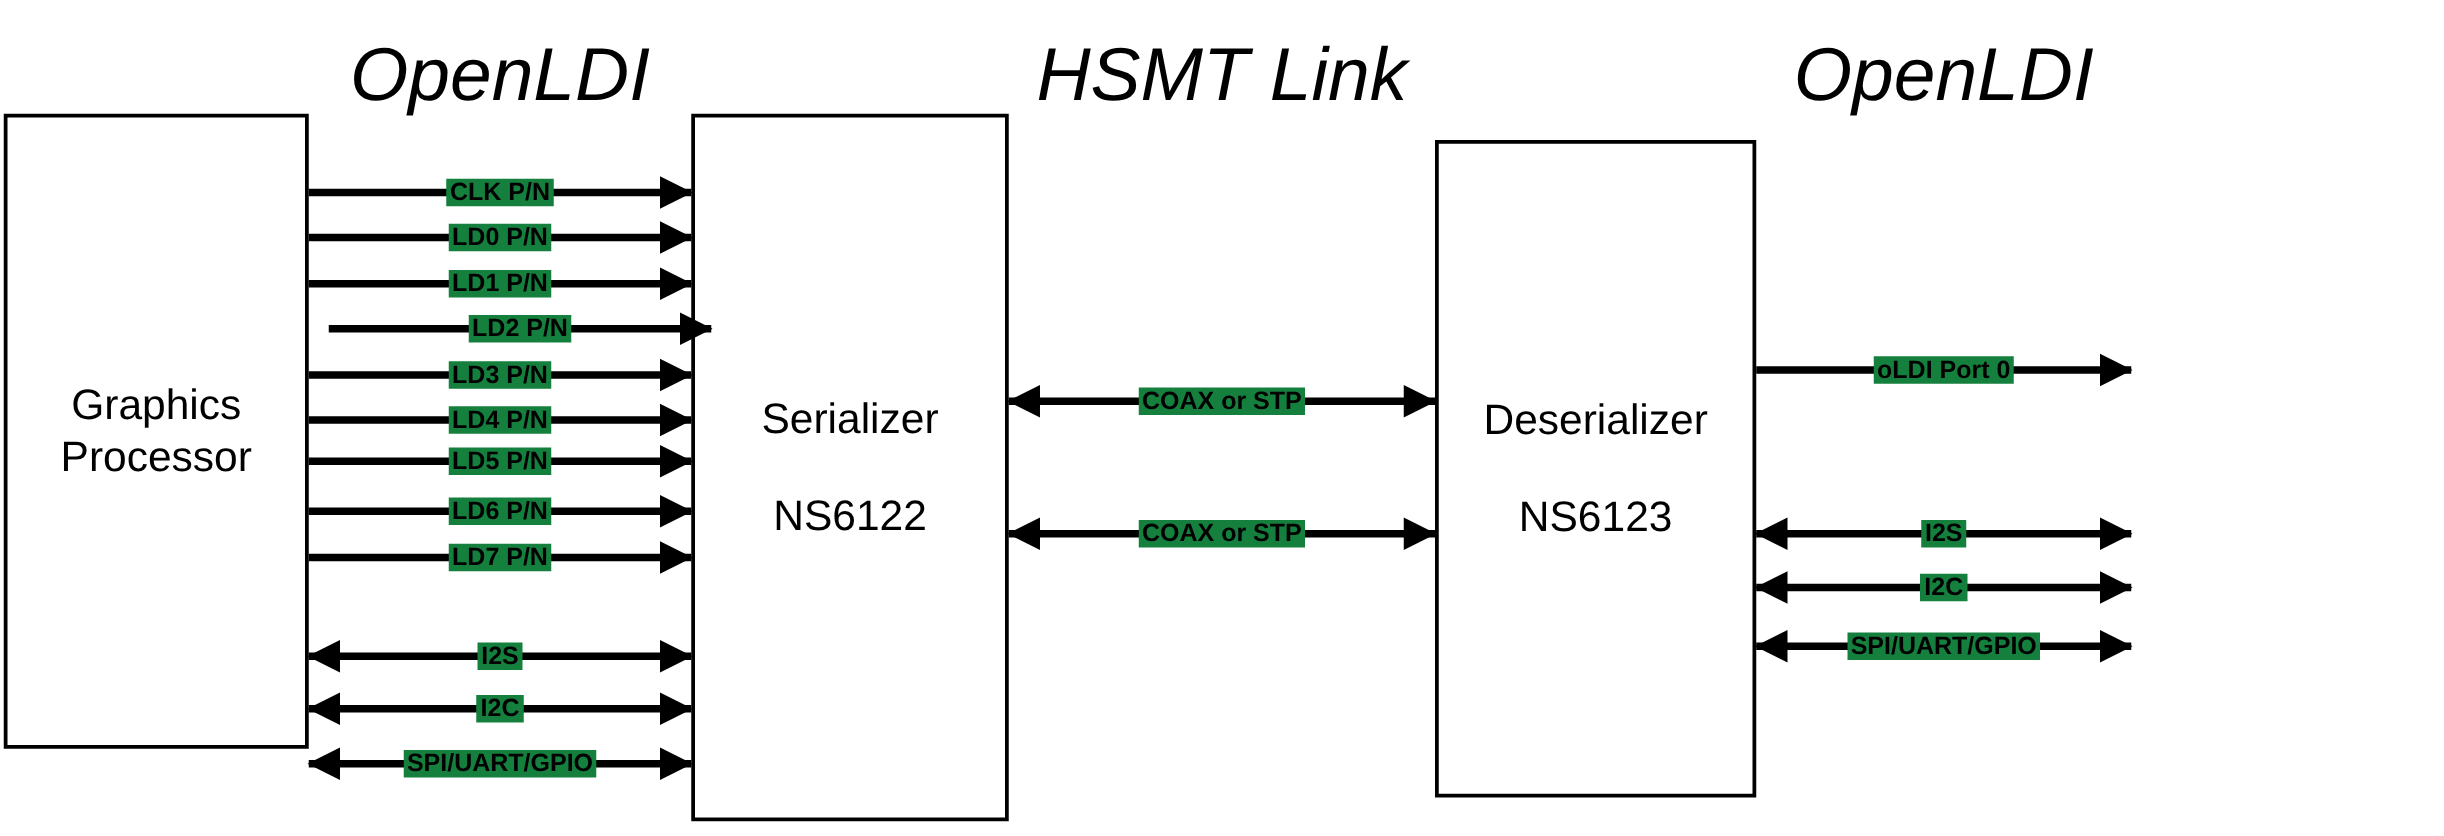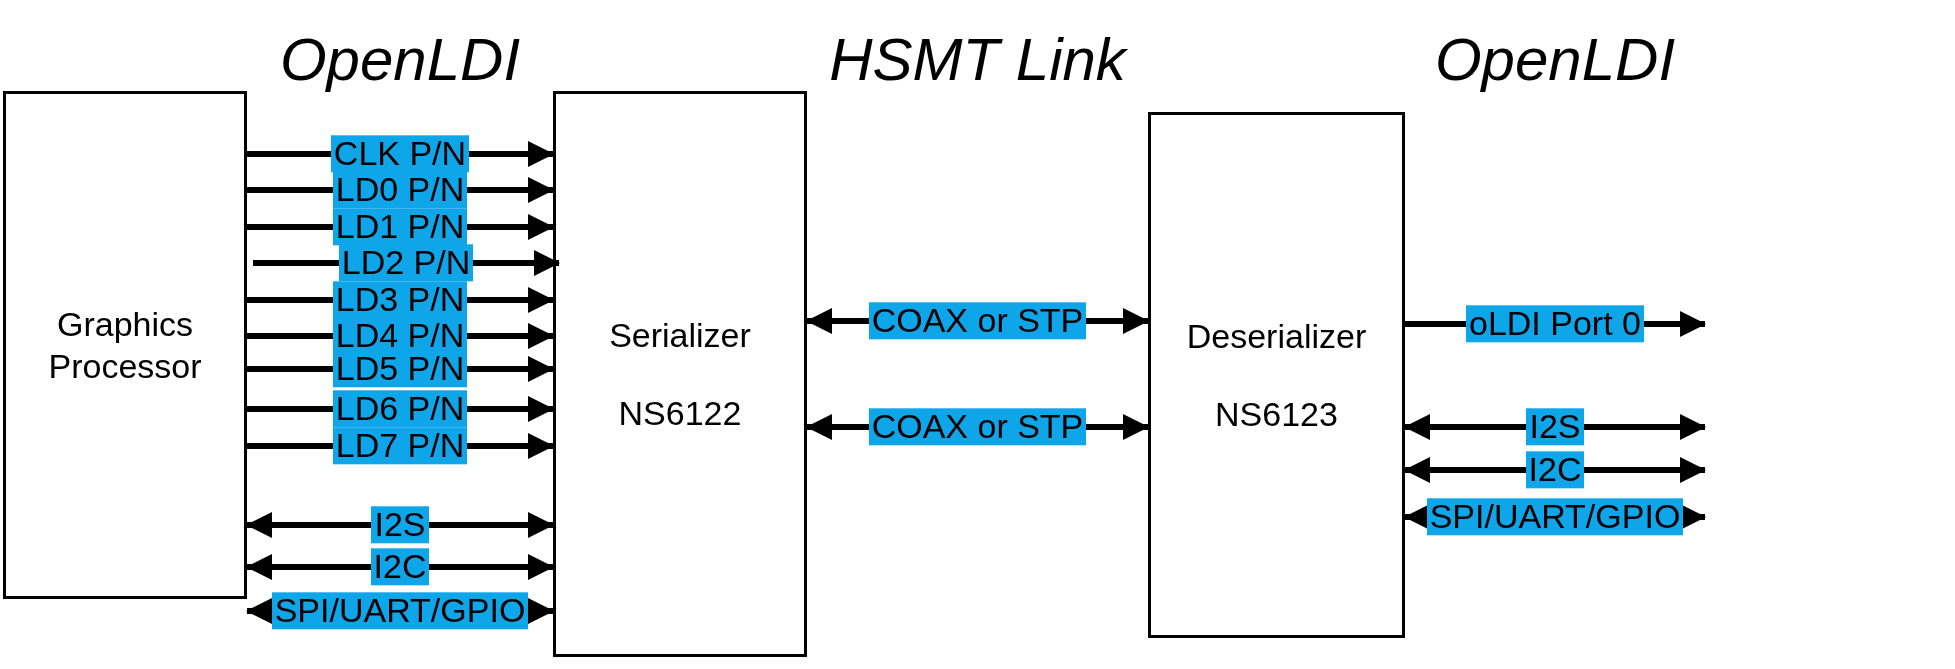--- a/index.html
+++ b/index.html
@@ -61,25 +61,26 @@
   .arrow .head.right{right:-1px;border-left:26px solid #000;}
   .arrow .head.left{left:-1px;border-right:26px solid #000;}
   .arrow .lbl{
     position:absolute;
     left:0;right:0;top:50%;
     transform:translateY(-50%);
     display:flex;
     justify-content:center;
   }
   .arrow .lbl span{
-    background:#0ea5e9;
+    background:#15803d;
     padding:0 3px;
-    font-size:34px;
+    font-size:20px;
     line-height:1.1;
     white-space:nowrap;
+    font-weight:bold;
   }
 </style>
 </head>
 <body>
 
 <div class="canvas">
 
   <div class="hdr" style="left:247px;width:306px;">OpenLDI</div>
   <div class="hdr" style="left:807px;width:341px;">HSMT Link</div>
   <div class="hdr" style="left:1405px;width:300px;">OpenLDI</div>
@@ -114,21 +115,21 @@
         <span>LD0 P/N</span>
       </span>
   </div>
   <div class="arrow" style="left:247px;top:214px;width:306px;">
     <span class="line"></span>
     <span class="head right"></span>
     <span class="lbl">
         <span>LD1 P/N</span>
       </span>
   </div>
-  <div class="arrow" style="left:253px;top:250px;width:306px;">
+  <div class="arrow" style="left:263px;top:250px;width:306px;">
     <span class="line"></span>
     <span class="head right"></span>
     <span class="lbl">
         <span>LD2 P/N</span>
       </span>
   </div>
   <div class="arrow" style="left:247px;top:287px;width:306px;">
     <span class="line"></span>
     <span class="head right"></span>
     <span class="lbl">
@@ -198,21 +199,21 @@
   </div>
   <div class="arrow" style="left:807px;top:414px;width:341px;">
     <span class="line"></span>
     <span class="head left"></span>
     <span class="head right"></span>
     <span class="lbl">
         <span>COAX or STP</span>
       </span>
   </div>
 
-  <div class="arrow" style="left:1405px;top:283px;width:300px;margin-top:28px;">
+  <div class="arrow" style="left:1405px;top:283px;width:300px;">
     <span class="line"></span>
     <span class="head right"></span>
     <span class="lbl">
         <span>oLDI Port 0</span>
       </span>
   </div>
   <div class="arrow" style="left:1405px;top:414px;width:300px;">
     <span class="line"></span>
     <span class="head left"></span>
     <span class="head right"></span>

